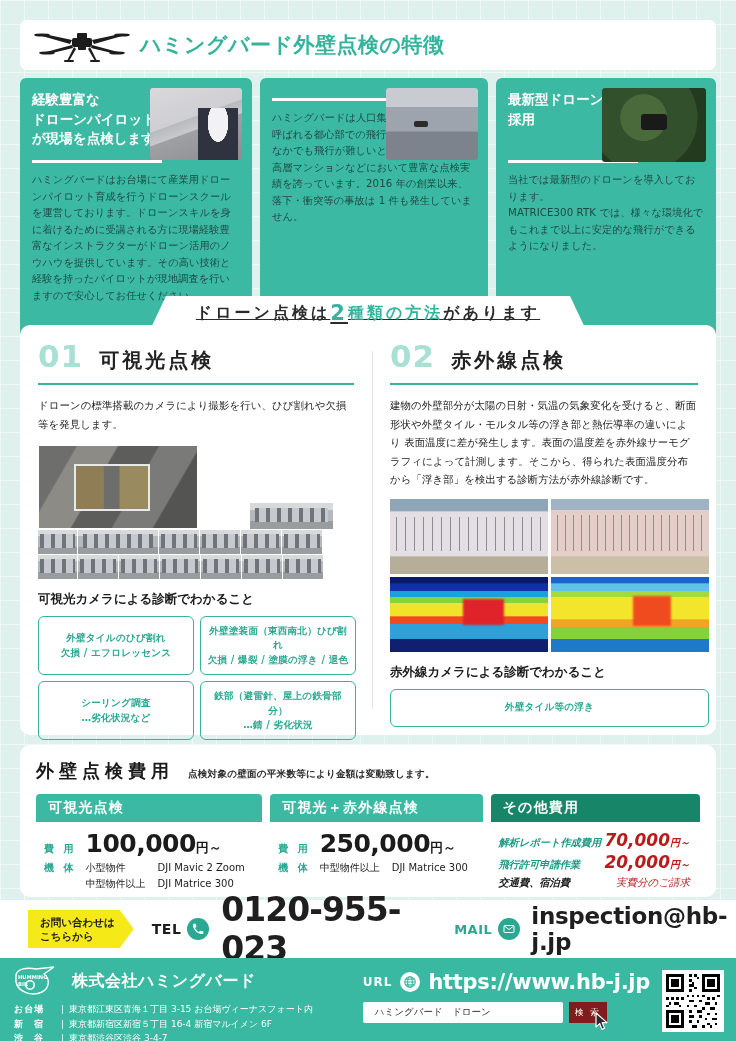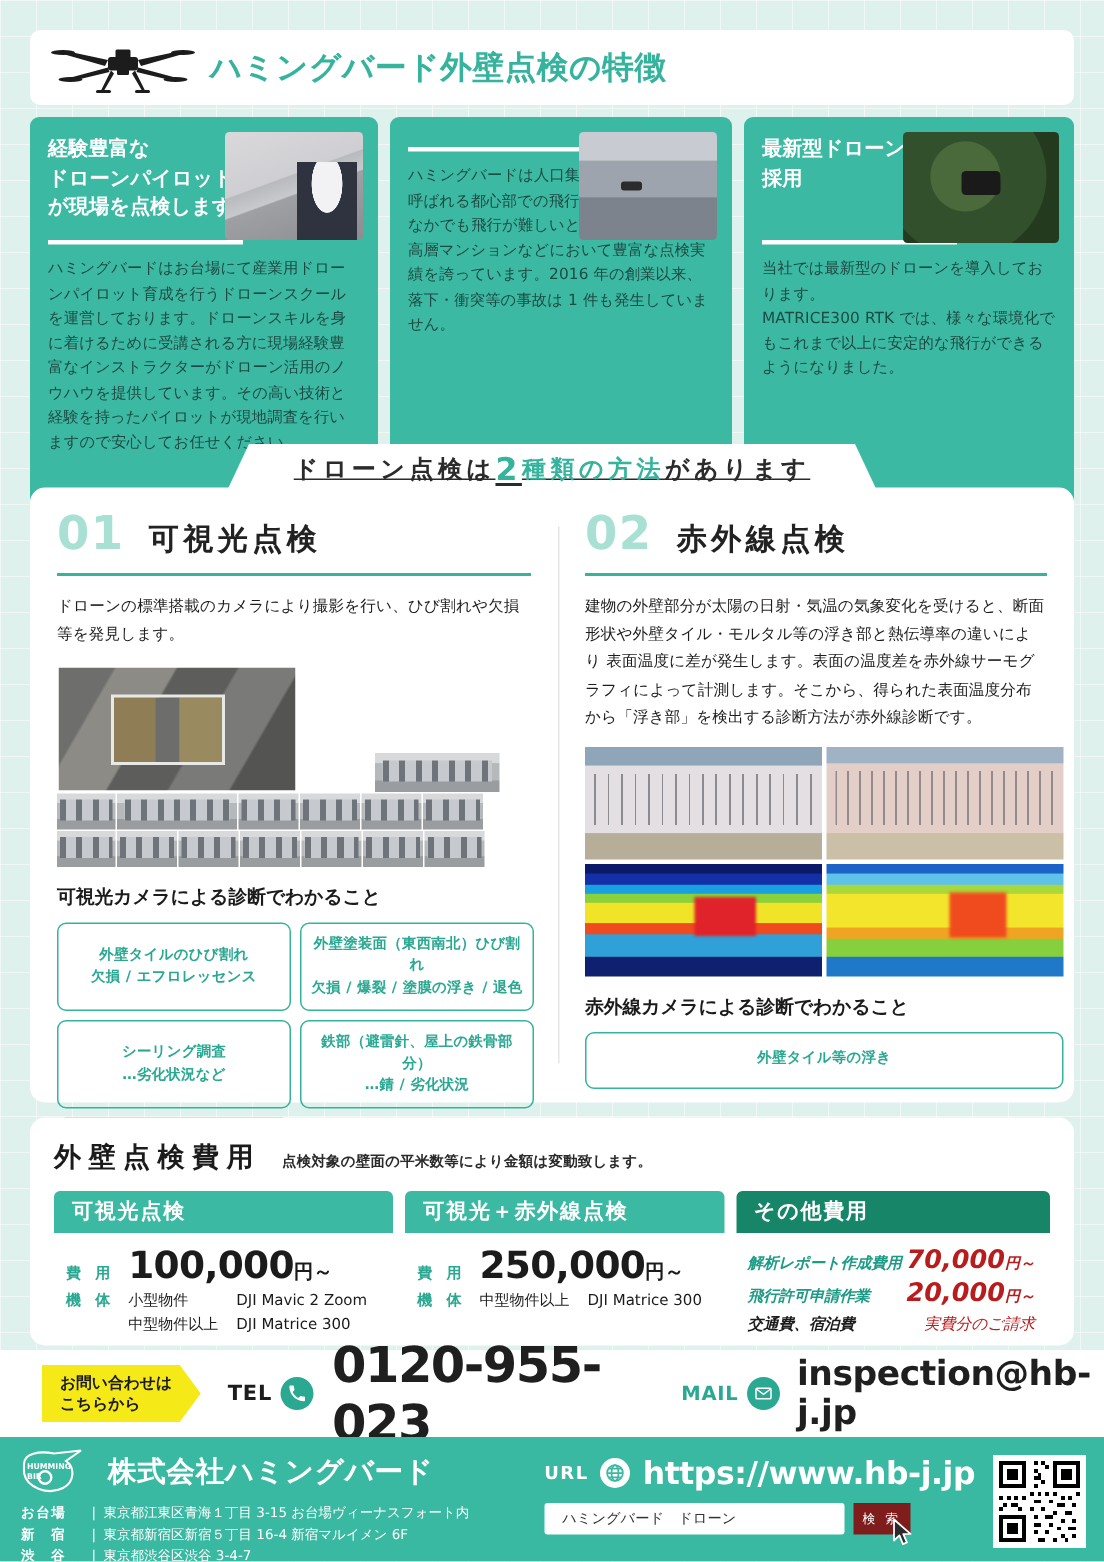--- a/index.html
+++ b/index.html
@@ -146,21 +146,21 @@
               letter-spacing: .5px; }
   .mail-addr { font-size: 23px; font-weight: bold; color: #1f1f1f; margin-left: 11px;
                letter-spacing: -0.3px; }
 
   
   .footer { position: absolute; left: 0; top: 958px; width: 736px; height: 83px;
             background: #39b8a2; }
   .f-left { position: absolute; left: 14px; top: 8px; }
   .f-brand { display: flex; align-items: center; gap: 12px; }
   .f-logo { width: 46px; height: 30px; }
-  .f-name { font-size: 19px; font-weight: bold; color: #ffffff; letter-spacing: .5px; }
+  .f-name { font-size: 16px; font-weight: bold; color: #ffffff; letter-spacing: .5px; }
   .f-addr { margin-top: 6px; font-size: 9px; color: #ffffff; line-height: 1.62; }
   .f-addr .a-row { display: flex; }
   .f-addr .a-key { font-weight: bold; width: 42px; letter-spacing: 1px; }
   .f-addr .a-bar { padding: 0 5px; }
   .f-right { position: absolute; right: 12px; top: 12px; display: flex; gap: 12px;
              align-items: flex-start; }
   .url-line { display: flex; align-items: center; gap: 8px; }
   .url-lab { font-size: 12px; font-weight: bold; color: #fff; letter-spacing: 1px; }
   .url-circ { width: 20px; height: 20px; border-radius: 50%; background: #fff;
               display: flex; align-items: center; justify-content: center; }

